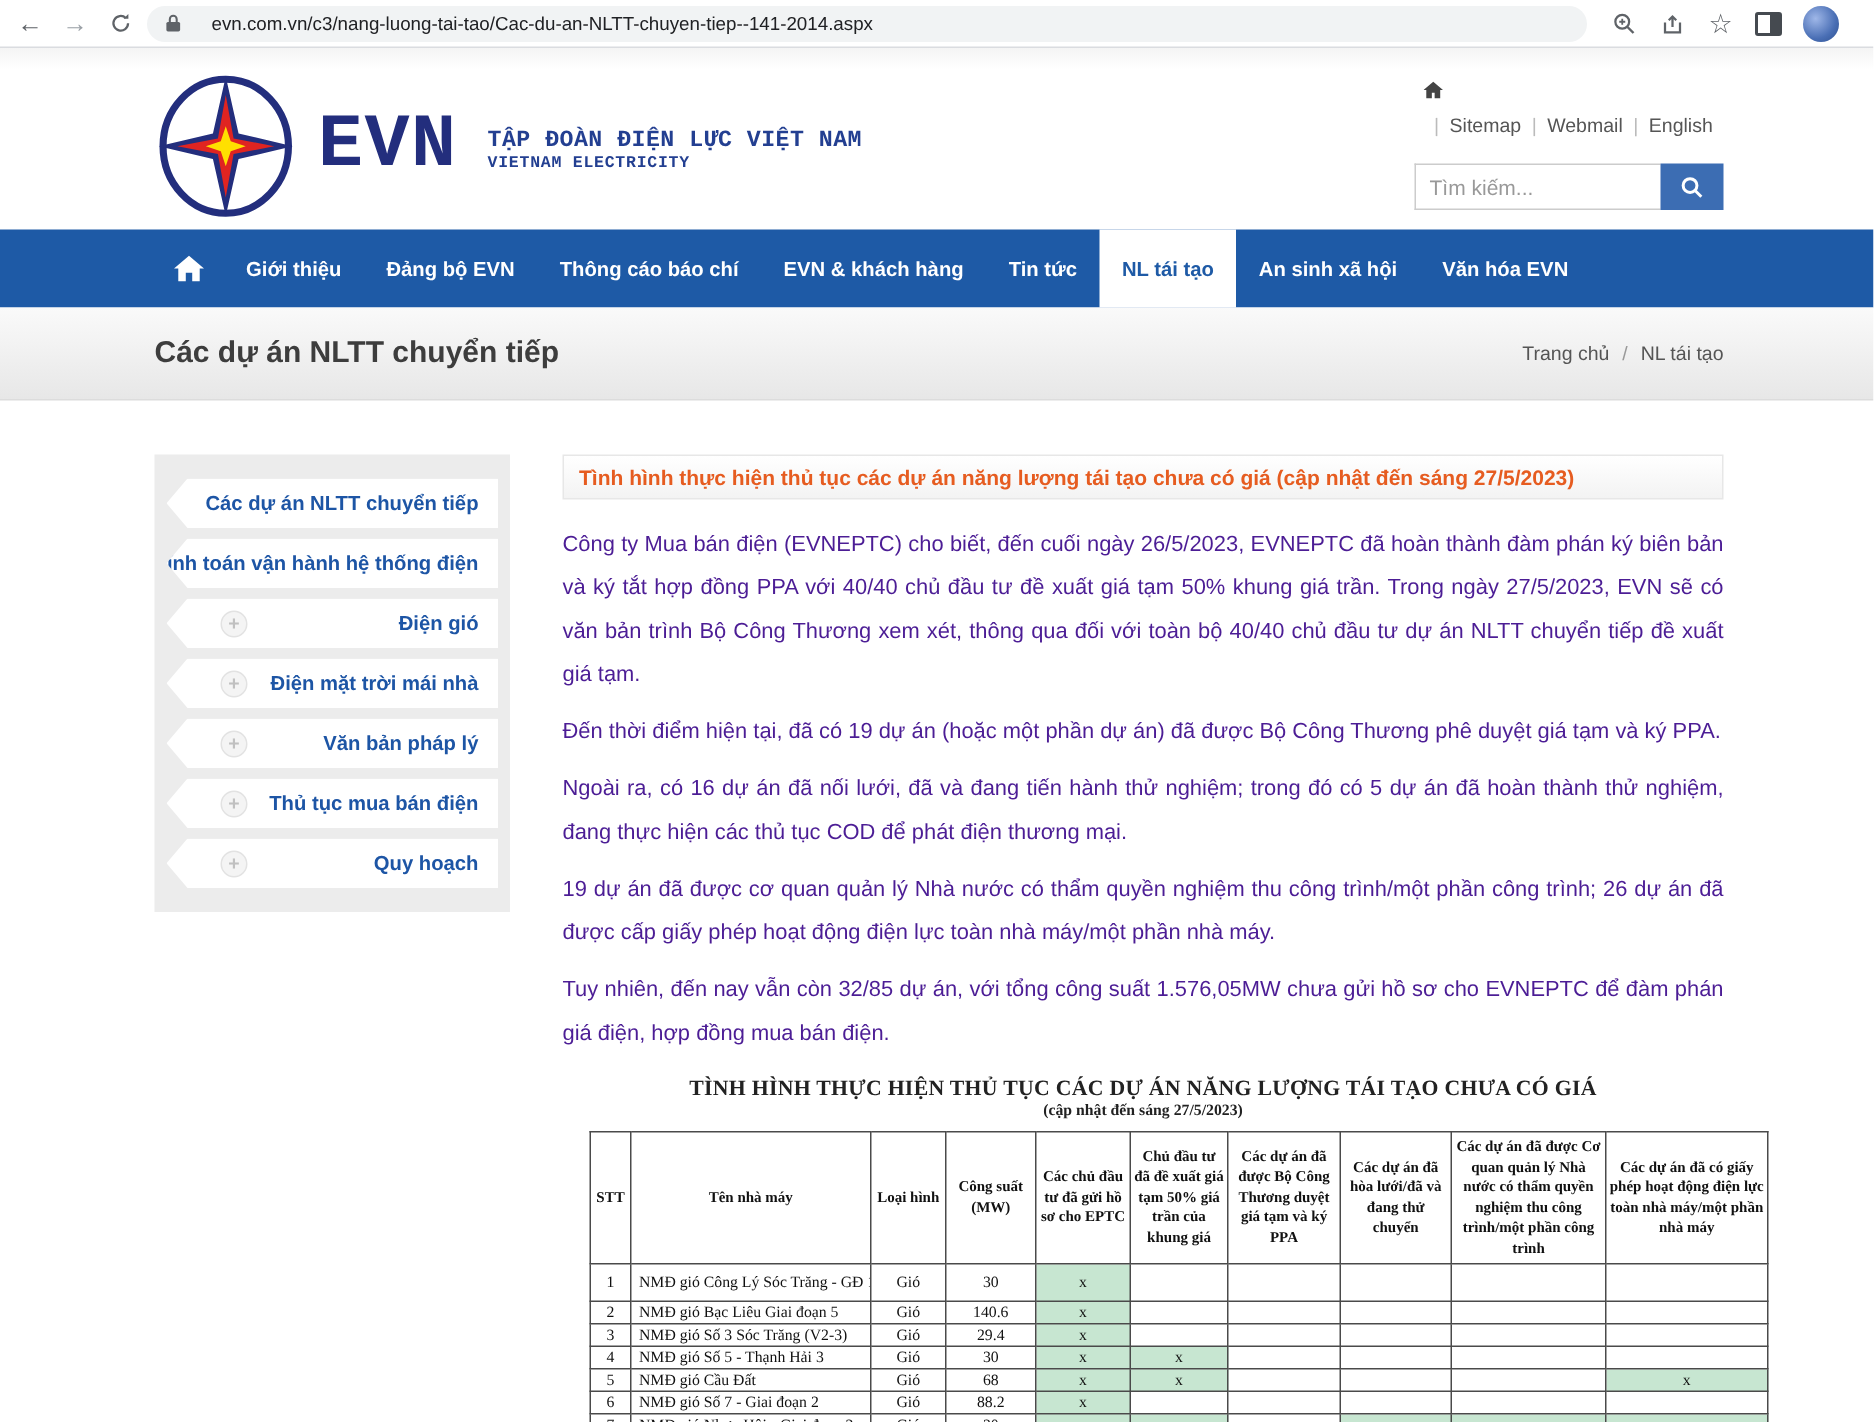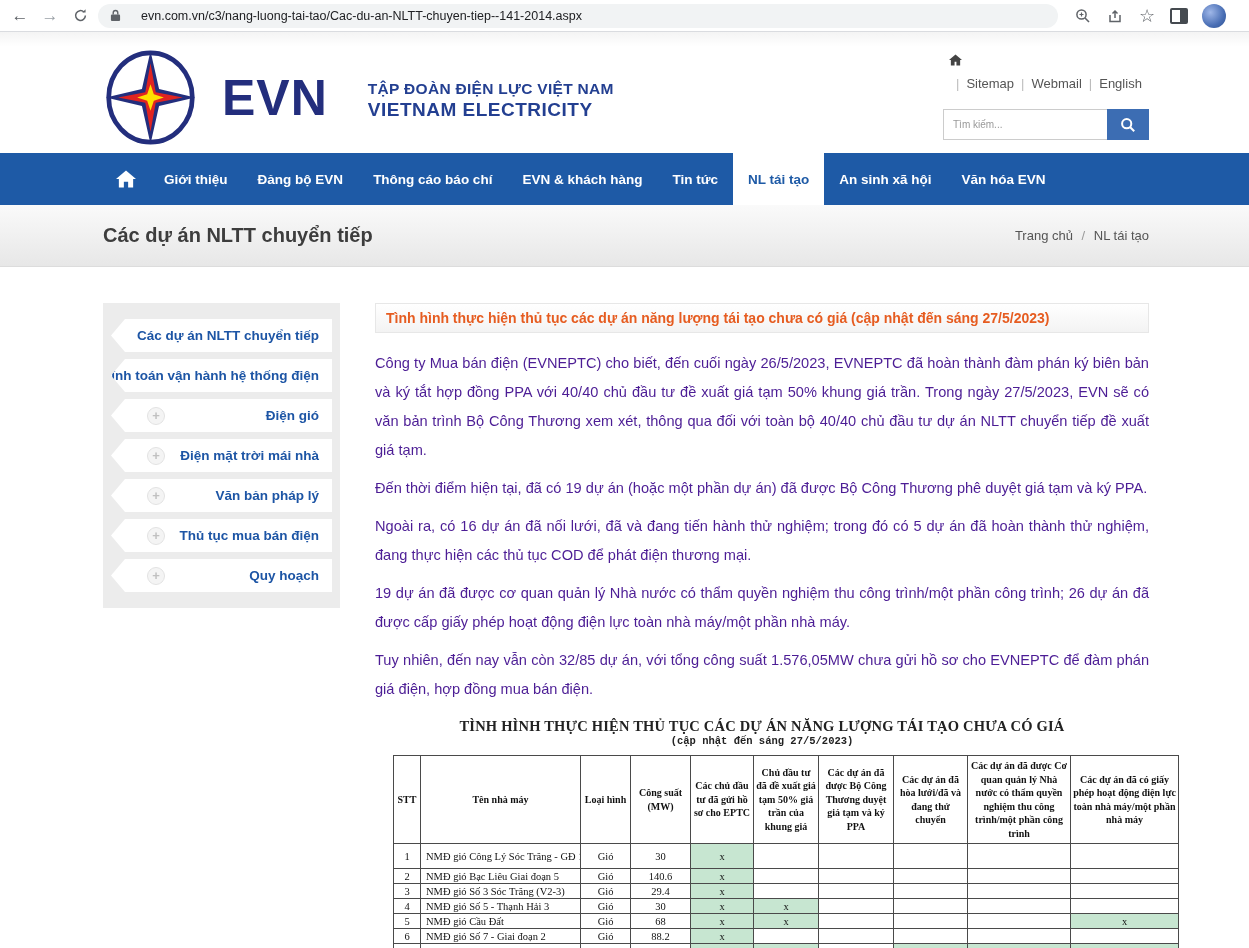--- a/index.html
+++ b/index.html
@@ -18,34 +18,34 @@
   .chrome-right { display:flex; align-items:center; gap:14px; margin-left:10px; }
   .chrome-icon { width:18px; height:18px; display:flex; align-items:center; justify-content:center; color:#5f6368; font-size:15px; }
   .panel-icon { width:18px; height:16px; border:2.5px solid #454a50; border-radius:2px; position:relative; }
   .panel-icon::after { content:''; position:absolute; right:0; top:0; bottom:0; width:6px; background:#454a50; }
   .avatar { width:24px; height:24px; border-radius:50%;
     background:radial-gradient(circle at 35% 35%, #9fb7e8, #4a6fb5 60%, #2c4f8f); }
 
   
   .site-header { height:121px; background:linear-gradient(#f4f4f4, #ffffff 12%);
     display:flex; justify-content:space-between; padding:10px 100px 0 103px; }
-  .logo-group { display:flex; align-items:center; gap:24px; }
+  .logo-group { display:flex; align-items:center; gap:14px;font-family:Liberation Mono, monospace; }
   .logo-mark { width:95px; height:95px; }
   .logo-evn { font-size:50px; font-weight:bold; color:#232e7d; letter-spacing:1px; }
-  .org-names { margin-left:16px; color:#233f91; font-weight:bold; line-height:1.25; padding-top:6px; }
+  .org-names { margin-left:6px; color:#233f91; font-weight:bold; line-height:1.25; padding-top:6px; }
   .org-vi { font-size:15.5px; letter-spacing:.3px; }
-  .org-en { font-size:19px; letter-spacing:.5px; }
+  .org-en { font-size:11px; letter-spacing:.5px; }
   .header-right { width:250px; padding-top:8px; text-align:right; }
   .top-links { font-size:13px; color:#555; line-height:22px; width:200px; margin-left:auto; text-align:left; }
   .top-links .sep { color:#bbb; margin:0 7px; }
   .top-link { cursor:pointer; }
   .home-sm { color:#444; font-size:14px; }
   .search-row { margin-top:14px; display:flex; justify-content:flex-end; }
   .search-input { width:164px; height:31px; border:1px solid #ccc; border-right:none;
-    padding:0 9px; font-size:10px; color:#333; outline:none; }
+    padding:0 9px; font-size:14px; color:#333; outline:none; }
   .search-input::placeholder { color:#999; }
   .search-btn { width:42px; height:31px; background:#3c6db3; border:none; cursor:pointer;
     display:flex; align-items:center; justify-content:center; }
 
   
   .main-nav { height:52px; background:#1e5aa6; display:flex; align-items:stretch; padding-left:103px; }
   .nav-home { width:46px; display:flex; align-items:center; justify-content:center; cursor:pointer; }
   .nav-item { display:flex; align-items:center; padding:0 15px; color:#fff; font-weight:bold;
     font-size:13.5px; cursor:pointer; white-space:nowrap; }
   .nav-item.active { background:#fff; color:#1e5aa6; }
@@ -72,21 +72,21 @@
     color:#c0c0c0; font-size:13px; line-height:16px; text-align:center; font-weight:bold; }
 
   .main-col { flex:1; min-width:0; }
   .article-heading { height:30px; line-height:28px; background:linear-gradient(#fff,#f3f3f3);
     border:1px solid #e7e7e7; padding:0 10px; font-size:14px; font-weight:bold; color:#e65c20;
     margin-bottom:16px; }
   .article p { font-size:14.6px; color:#4c1d95; line-height:29px; text-align:justify; margin-bottom:9px; }
 
   .table-title { text-align:center; font-family:"Liberation Serif", serif; font-weight:bold;
     font-size:14.5px; color:#222; margin-top:14px; letter-spacing:.2px; }
-  .table-sub { text-align:center; font-family:Liberation Mono, monospace; font-weight:bold;
+  .table-sub { text-align:center; font-family:Liberation Serif, serif; font-weight:bold;
     font-size:10.5px; color:#222; margin-bottom:8px; }
 
   table.projects { border-collapse:collapse; table-layout:fixed; width:786px; margin-left:18px;
     font-family:"Liberation Serif", serif; }
   .projects th, .projects td { border:1px solid #4a4a4a; }
   .projects th { font-size:10px; font-weight:bold; color:#111; text-align:center;
     padding:3px 2px; line-height:1.35; height:66px; background:#fff; }
   .projects td { font-size:10.5px; color:#111; text-align:center; height:15px; padding:0 2px; }
   .projects td.name { text-align:left; padding-left:5px; white-space:nowrap; overflow:hidden; }
   .projects td.green { background:#c7e6d1; }

